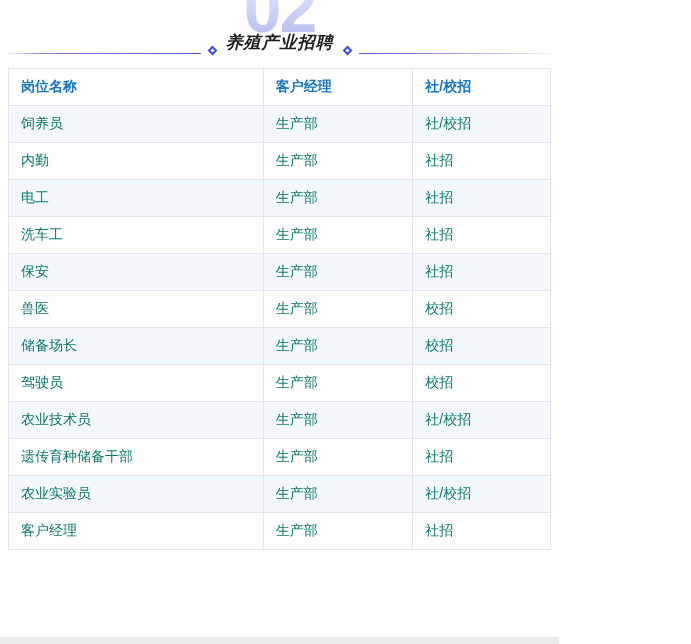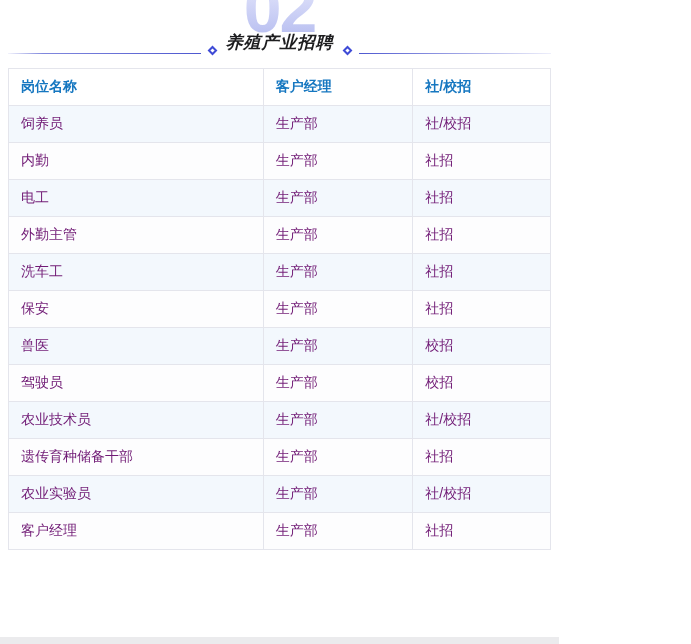--- a/index.html
+++ b/index.html
@@ -76,21 +76,21 @@
     font-size: 14px;
     overflow: hidden;
     white-space: nowrap;
     margin-left: 24px;
   }
   .jobs thead th {
     color: #1677c0;
     font-weight: 700;
     background: #ffffff;
   }
-  .jobs tbody td { color: #701a75; background: #fdfdfe; }
+  .jobs tbody td { color: #0f766e; background: #fdfdfe; }
   .jobs tbody tr:nth-child(odd) td { background: #f3f8fd; }
 
   
   .bottom-strip {
     position: absolute;
     left: 0; right: 0; bottom: 0;
     height: 7px;
     background: #ebebed;
   }
 </style>
@@ -134,36 +134,36 @@
             <td>内勤</td>
             <td>生产部</td>
             <td>社招</td>
           </tr>
           <tr>
             <td>电工</td>
             <td>生产部</td>
             <td>社招</td>
           </tr>
           <tr>
-            <td>外勤主管</td>
-            <td>生产部</td>
-            <td>社招</td>
-          </tr>
-          <tr>
             <td>洗车工</td>
             <td>生产部</td>
             <td>社招</td>
           </tr>
           <tr>
             <td>保安</td>
             <td>生产部</td>
             <td>社招</td>
           </tr>
           <tr>
             <td>兽医</td>
+            <td>生产部</td>
+            <td>校招</td>
+          </tr>
+          <tr>
+            <td>储备场长</td>
             <td>生产部</td>
             <td>校招</td>
           </tr>
           <tr>
             <td>驾驶员</td>
             <td>生产部</td>
             <td>校招</td>
           </tr>
           <tr>
             <td>农业技术员</td>

